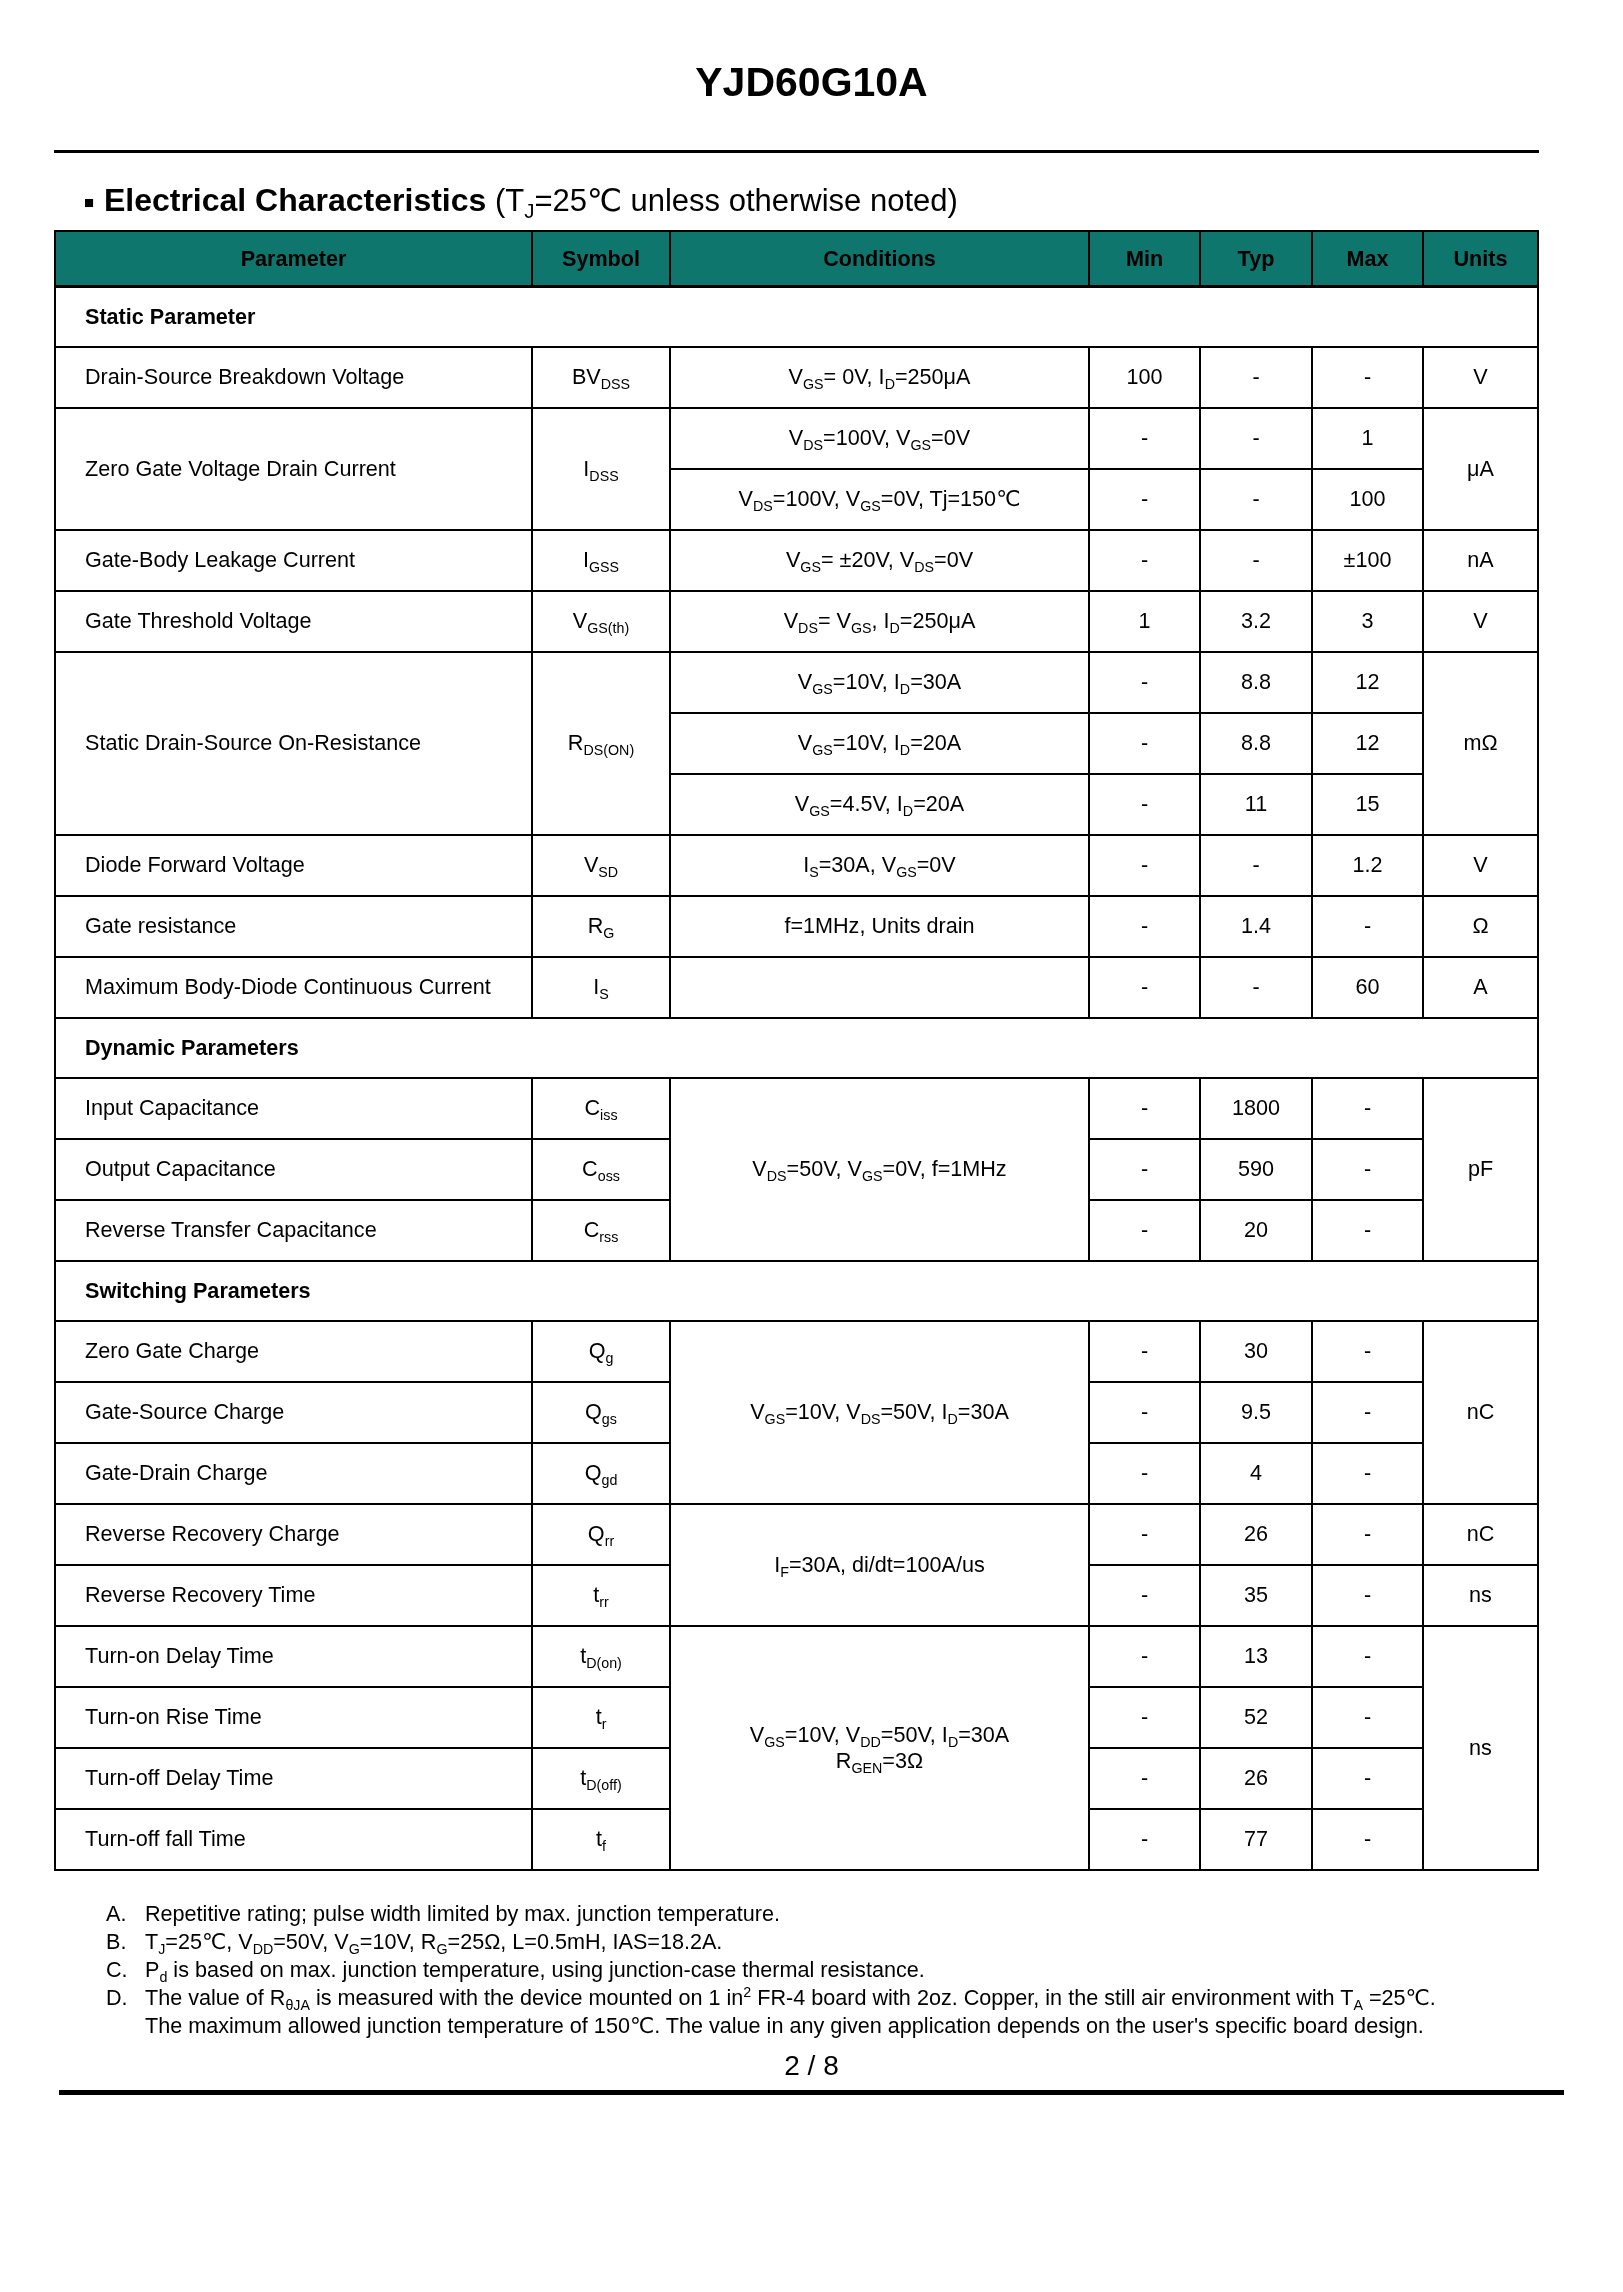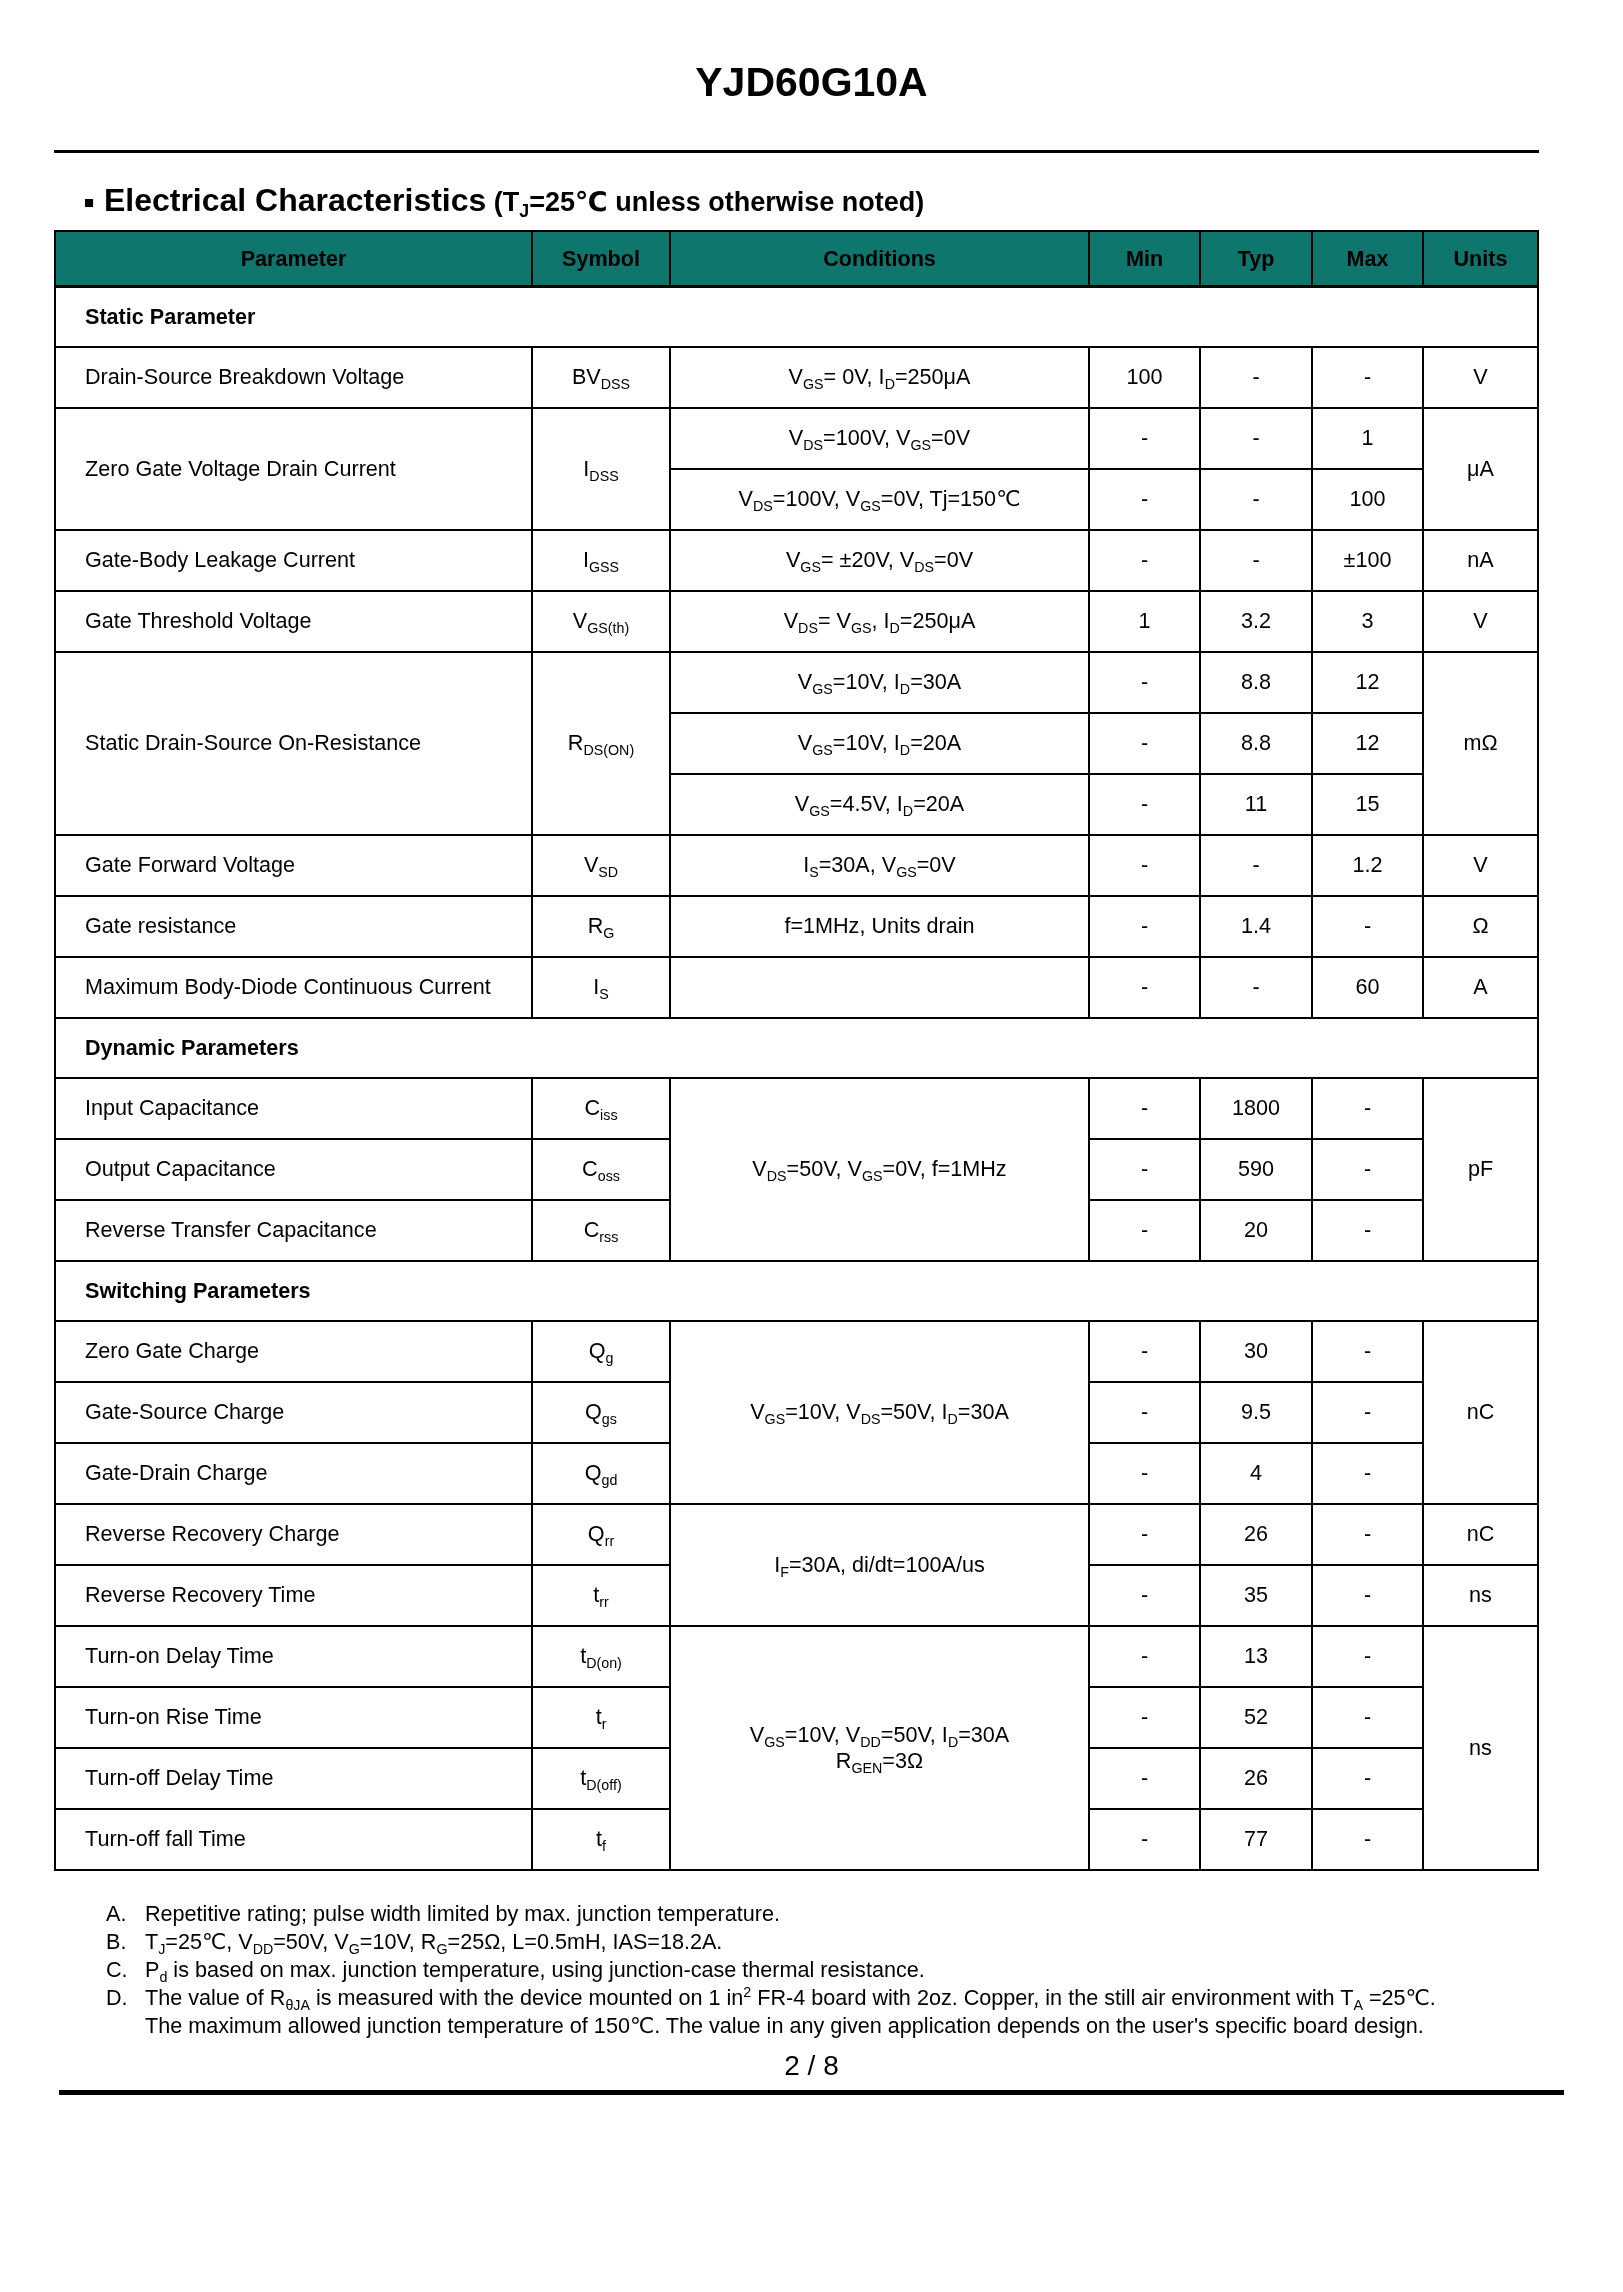--- a/index.html
+++ b/index.html
@@ -12,21 +12,21 @@
     padding-top:59px;text-align:center;font-size:41px;line-height:47px;font-weight:bold;
   }
   .rule-top{
     margin:44px 0 0 54px;width:1485px;height:0;border-top:3.9px solid #000;
   }
   .heading{
     margin:32px 0 0 84px;font-size:25.5px;line-height:31px;white-space:nowrap;
   }
   .heading .bullet{font-size:16.7px;vertical-align:2.9px;margin-right:9.8px;}
   .heading .hbold{font-weight:bold;font-size:32px;}
-  .heading .hrest{font-weight:bold;font-size:27px;}
+  .heading .hrest{font-weight:normal;font-size:31px;}
   table.ec{
     margin:11.8px 0 0 54px;border-collapse:collapse;table-layout:fixed;width:1482px;
     border:2.9px solid #000;
   }
   .ec th,.ec td{
     border:solid #000;border-width:2.9px 2px;vertical-align:middle;
     padding:0;font-size:21.6px;overflow:hidden;
   }
   .ec thead th{
     background:#0f766e;font-weight:bold;text-align:center;border-bottom-width:3.9px;
@@ -144,21 +144,21 @@
       <td class="num">12</td>
     </tr>
     <tr>
       <td class="cond">V<sub>GS</sub>=4.5V, I<sub>D</sub>=20A</td>
       <td class="num">-</td>
       <td class="num">11</td>
       <td class="num">15</td>
     </tr>
 
     <tr>
-      <td class="param">Gate Forward Voltage</td>
+      <td class="param">Diode Forward Voltage</td>
       <td class="sym">V<sub>SD</sub></td>
       <td class="cond">I<sub>S</sub>=30A, V<sub>GS</sub>=0V</td>
       <td class="num">-</td>
       <td class="num">-</td>
       <td class="num">1.2</td>
       <td class="unit">V</td>
     </tr>
 
     <tr>
       <td class="param">Gate resistance</td>

